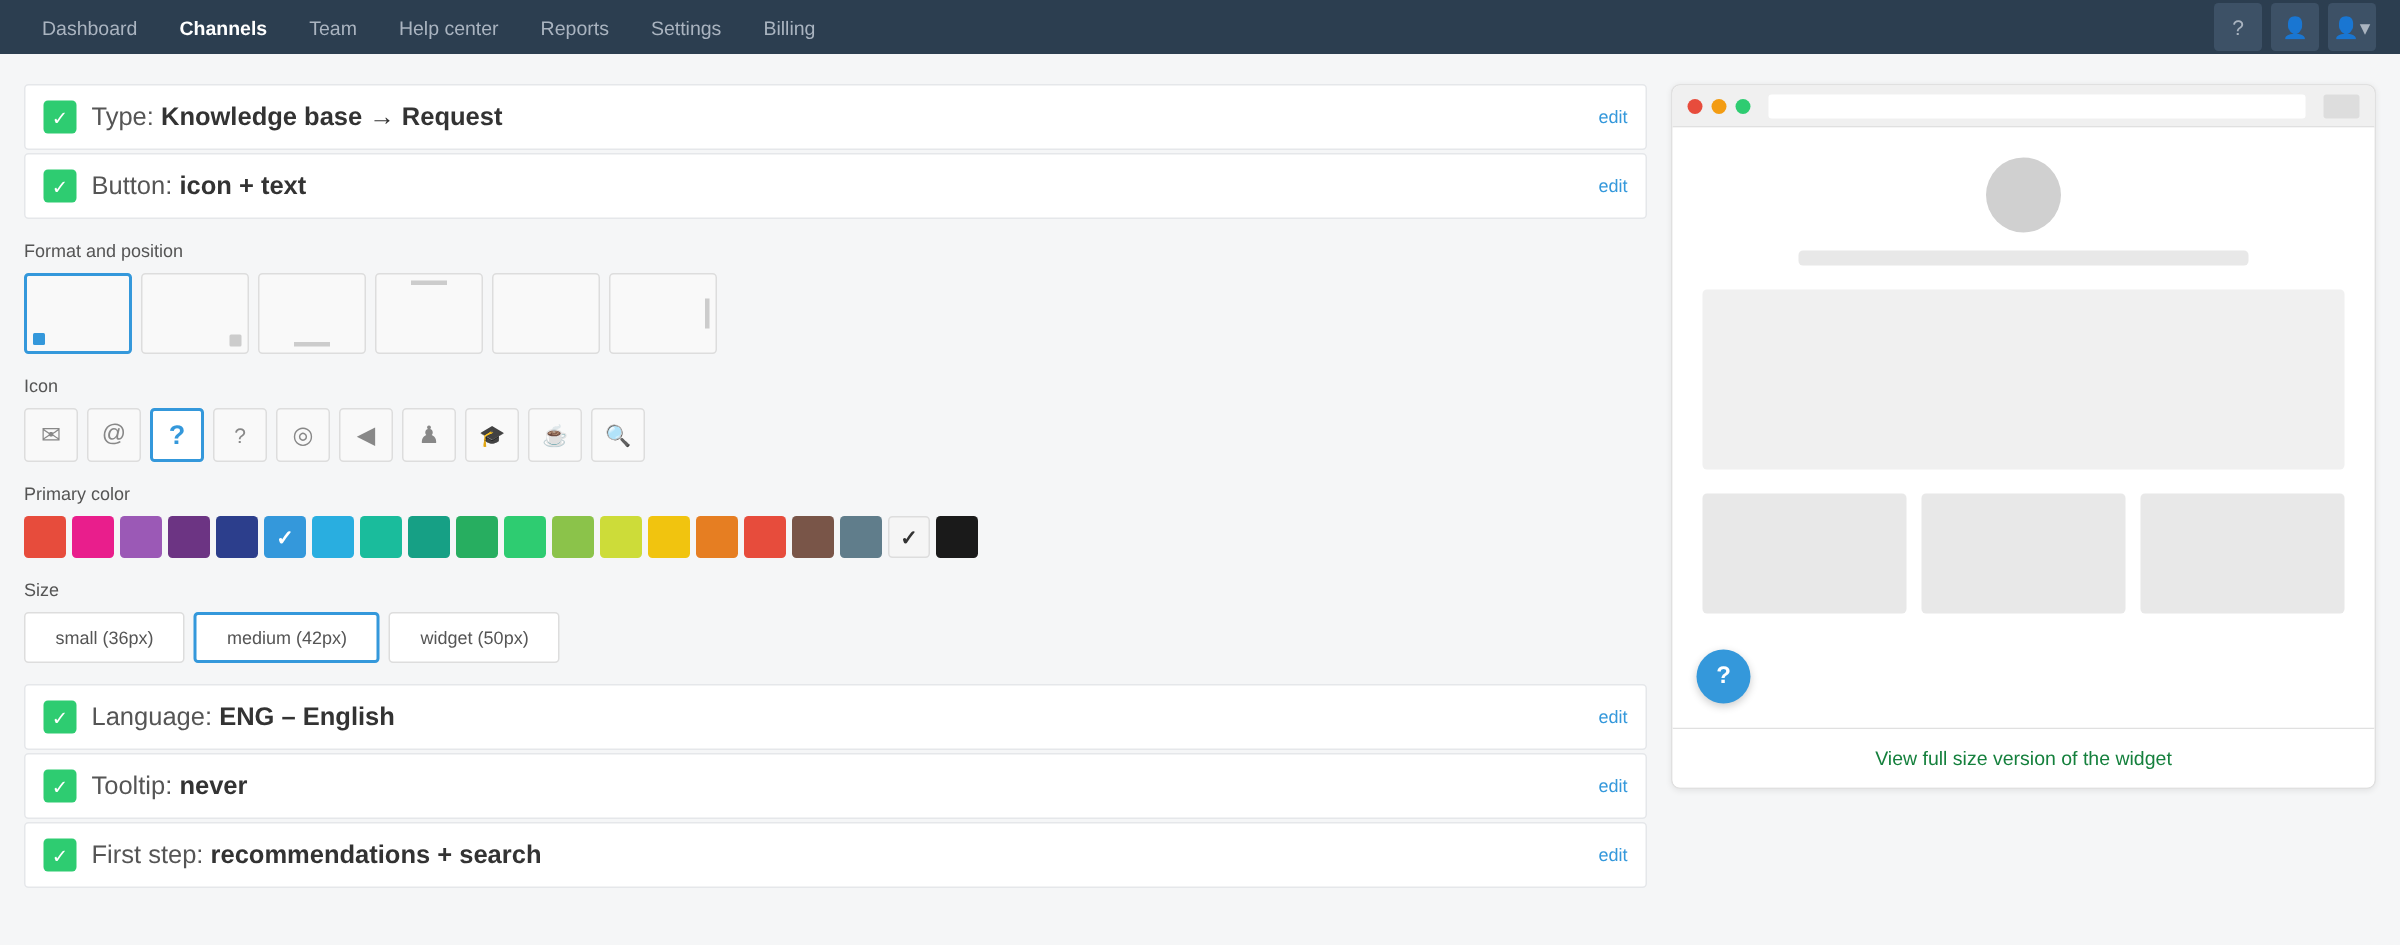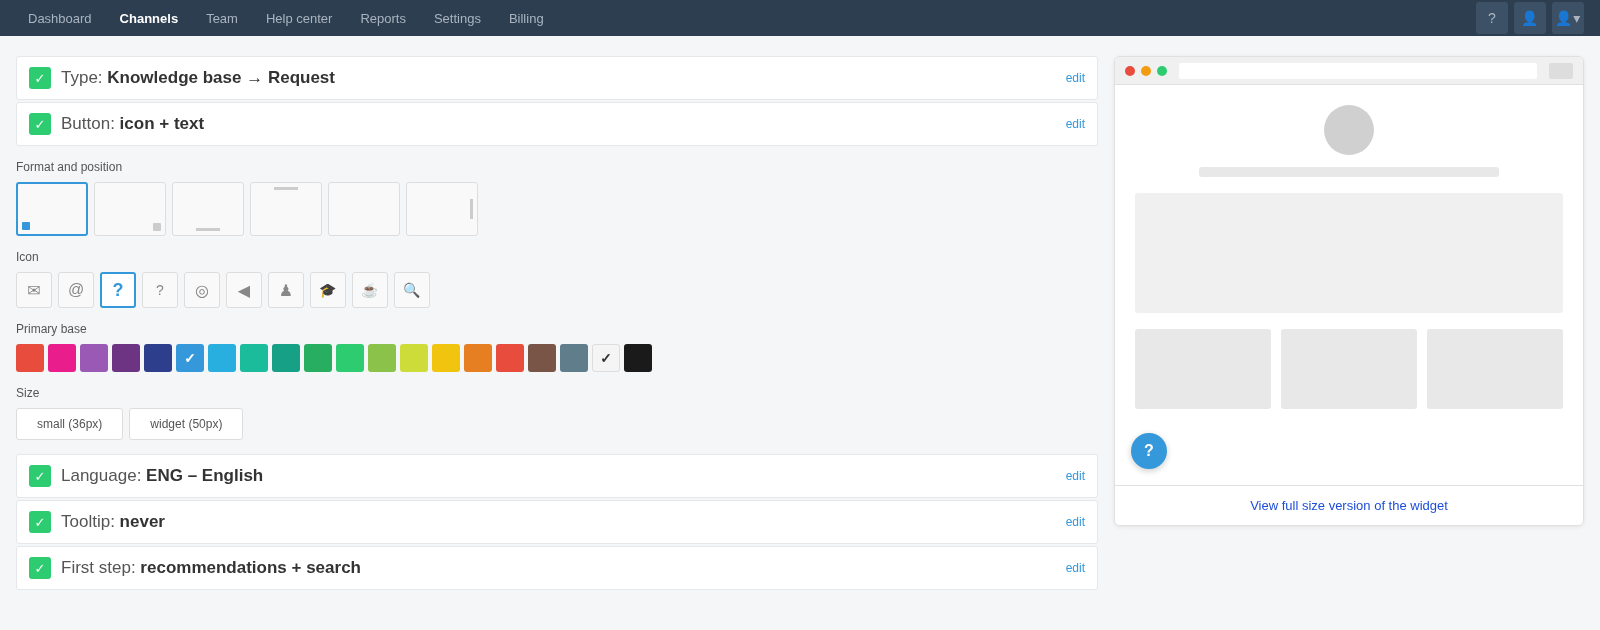--- a/index.html
+++ b/index.html
@@ -260,21 +260,21 @@
       border-radius: 50%;
       display: flex; align-items: center; justify-content: center;
       color: #fff;
       font-size: 16px;
       font-weight: bold;
       box-shadow: 0 2px 6px rgba(0,0,0,0.2);
     }
     .view-full-link {
       text-align: center;
       padding: 12px;
-      color: #1d4ed8;
+      color: #15803d;
       cursor: pointer;
       font-size: 13px;
       background: #fff;
       border-top: 1px solid #e0e0e0;
     }
   </style>
 </head>
 <body>
 
 <nav class="navbar">
@@ -341,21 +341,21 @@
       <div class="icon-option selected" style="font-weight:bold;font-size:18px;">?</div>
       <div class="icon-option" style="font-size:14px;">?</div>
       <div class="icon-option">◎</div>
       <div class="icon-option">◀</div>
       <div class="icon-option">♟</div>
       <div class="icon-option" style="font-size:14px;">🎓</div>
       <div class="icon-option" style="font-size:14px;">☕</div>
       <div class="icon-option" style="font-size:14px;">🔍</div>
     </div>
 
-    <div class="section-label">Primary base</div>
+    <div class="section-label">Primary color</div>
     <div class="color-grid">
       <div class="color-swatch" style="background:#e74c3c;"></div>
       <div class="color-swatch" style="background:#e91e8c;"></div>
       <div class="color-swatch" style="background:#9b59b6;"></div>
       <div class="color-swatch" style="background:#6c3483;"></div>
       <div class="color-swatch" style="background:#2c3e8c;"></div>
       <div class="color-swatch selected" style="background:#3498db;"></div>
       <div class="color-swatch" style="background:#29aee0;"></div>
       <div class="color-swatch" style="background:#1abc9c;"></div>
       <div class="color-swatch" style="background:#16a085;"></div>
@@ -368,20 +368,21 @@
       <div class="color-swatch" style="background:#e74c3c;"></div>
       <div class="color-swatch" style="background:#795548;"></div>
       <div class="color-swatch" style="background:#607d8b;"></div>
       <div class="color-swatch selected-dark" style="background:#f5f5f5; border:1px solid #ddd;"></div>
       <div class="color-swatch" style="background:#1a1a1a;"></div>
     </div>
 
     <div class="section-label">Size</div>
     <div class="size-grid">
       <button class="size-btn">small (36px)</button>
+      <button class="size-btn selected">medium (42px)</button>
       <button class="size-btn">widget (50px)</button>
     </div>
 
     <div style="margin-top: 12px; display:flex; flex-direction:column; gap:2px;">
       <div class="row-item">
         <div class="check-box">✓</div>
         <div class="row-label">
           <span>Language: </span><strong>ENG – English</strong>
         </div>
         <div class="edit-link">edit</div>

